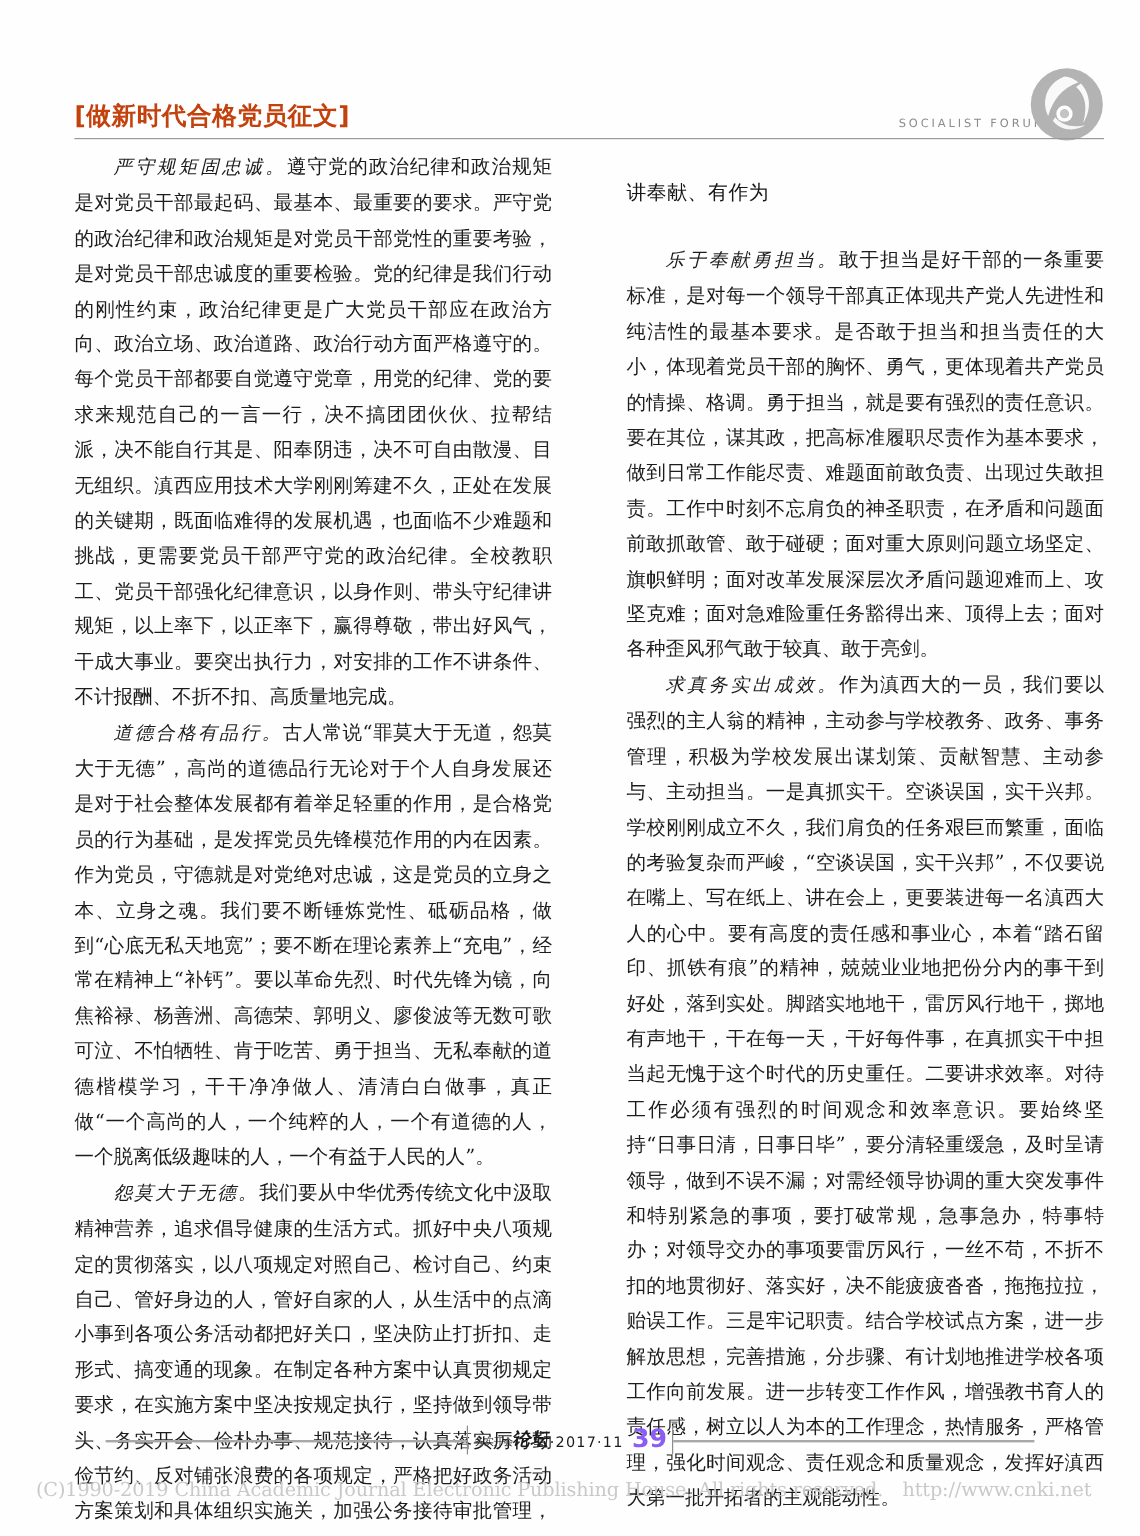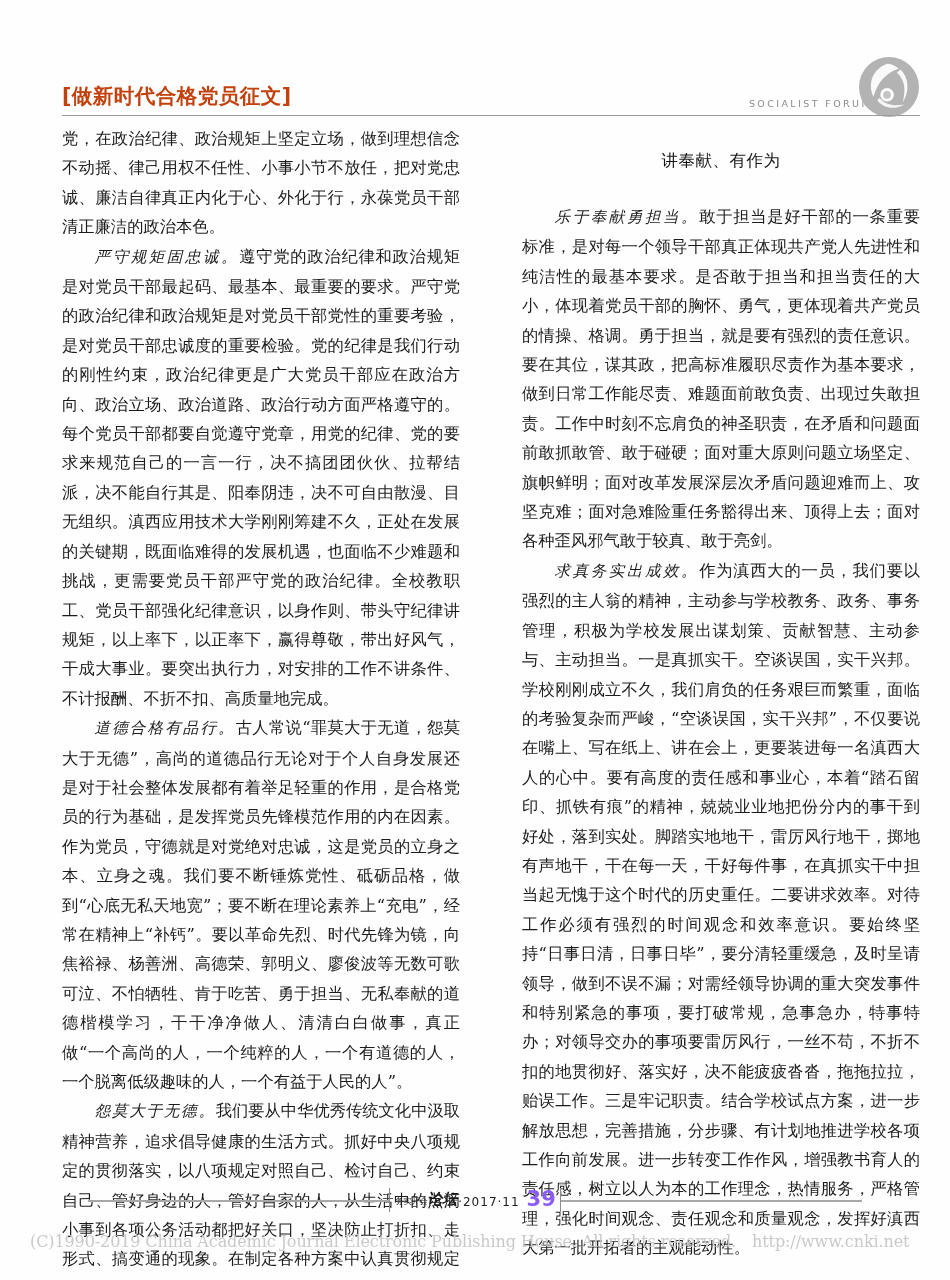--- a/index.html
+++ b/index.html
@@ -109,21 +109,20 @@
 
   .lead {
     font-style: italic;
     font-family: "DejaVu Serif", "Liberation Serif", serif;
     letter-spacing: 1.8px;
     font-size: 15.5px;
   }
 
   h2.section {
     margin: 26px 0 30px 0;
-    text-align: center;
     font-size: 16.5px;
     font-weight: normal;
     font-family: "DejaVu Serif", "Liberation Serif", serif;
     letter-spacing: 0.5px;
     color: #151515;
   }
 
   
   .footer {
     position: absolute;
@@ -225,21 +224,20 @@
         <circle cx="30" cy="40" r="4" fill="#c4c4c4"></circle>
       </svg>
     </div>
     <div class="header-rule"></div>
   </div>
 
   <div class="columns">
 
     <div class="col col-left">
 
-      <p class="body"><span>党，在政治纪律、政治规矩上坚定立场，做到理想信念不动摇、律己用权不任性、小事小节不放任，把对党忠诚、廉洁自律真正内化于心、外化于行，永葆党员干部清正廉洁的政治本色。</span></p>
 
       <p class="body indent"><span class="lead">严守规矩固忠诚。</span><span>遵守党的政治纪律和政治规矩是对党员干部最起码、最基本、最重要的要求。严守党的政治纪律和政治规矩是对党员干部党性的重要考验，是对党员干部忠诚度的重要检验。党的纪律是我们行动的刚性约束，政治纪律更是广大党员干部应在政治方向、政治立场、政治道路、政治行动方面严格遵守的。每个党员干部都要自觉遵守党章，用党的纪律、党的要求来规范自己的一言一行，决不搞团团伙伙、拉帮结派，决不能自行其是、阳奉阴违，决不可自由散漫、目无组织。滇西应用技术大学刚刚筹建不久，正处在发展的关键期，既面临难得的发展机遇，也面临不少难题和挑战，更需要党员干部严守党的政治纪律。全校教职工、党员干部强化纪律意识，以身作则、带头守纪律讲规矩，以上率下，以正率下，赢得尊敬，带出好风气，干成大事业。要突出执行力，对安排的工作不讲条件、不计报酬、不折不扣、高质量地完成。</span></p>
 
 
       <p class="body indent"><span class="lead">道德合格有品行。</span><span>古人常说“罪莫大于无道，怨莫大于无德”，高尚的道德品行无论对于个人自身发展还是对于社会整体发展都有着举足轻重的作用，是合格党员的行为基础，是发挥党员先锋模范作用的内在因素。作为党员，守德就是对党绝对忠诚，这是党员的立身之本、立身之魂。我们要不断锤炼党性、砥砺品格，做到“心底无私天地宽”；要不断在理论素养上“充电”，经常在精神上“补钙”。要以革命先烈、时代先锋为镜，向焦裕禄、杨善洲、高德荣、郭明义、廖俊波等无数可歌可泣、不怕牺牲、肯于吃苦、勇于担当、无私奉献的道德楷模学习，干干净净做人、清清白白做事，真正做“一个高尚的人，一个纯粹的人，一个有道德的人，一个脱离低级趣味的人，一个有益于人民的人”。</span></p>
 
       <p class="body indent"><span class="lead">怨莫大于无德。</span><span>我们要从中华优秀传统文化中汲取精神营养，追求倡导健康的生活方式。抓好中央八项规定的贯彻落实，以八项规定对照自己、检讨自己、约束自己、管好身边的人，管好自家的人，从生活中的点滴小事到各项公务活动都把好关口，坚决防止打折扣、走形式、搞变通的现象。在制定各种方案中认真贯彻规定要求，在实施方案中坚决按规定执行，坚持做到领导带头、务实开会、俭朴办事、规范接待，认真落实厉行勤俭节约、反对铺张浪费的各项规定，严格把好政务活动方案策划和具体组织实施关，加强公务接待审批管理，进一步精简会议文件简报，坚决防止“四风”反弹回潮，确保密切联系群众、转变工作作风的规定得到坚决执行，把各项规定落到实处。</span></p>
 
     </div>
 

